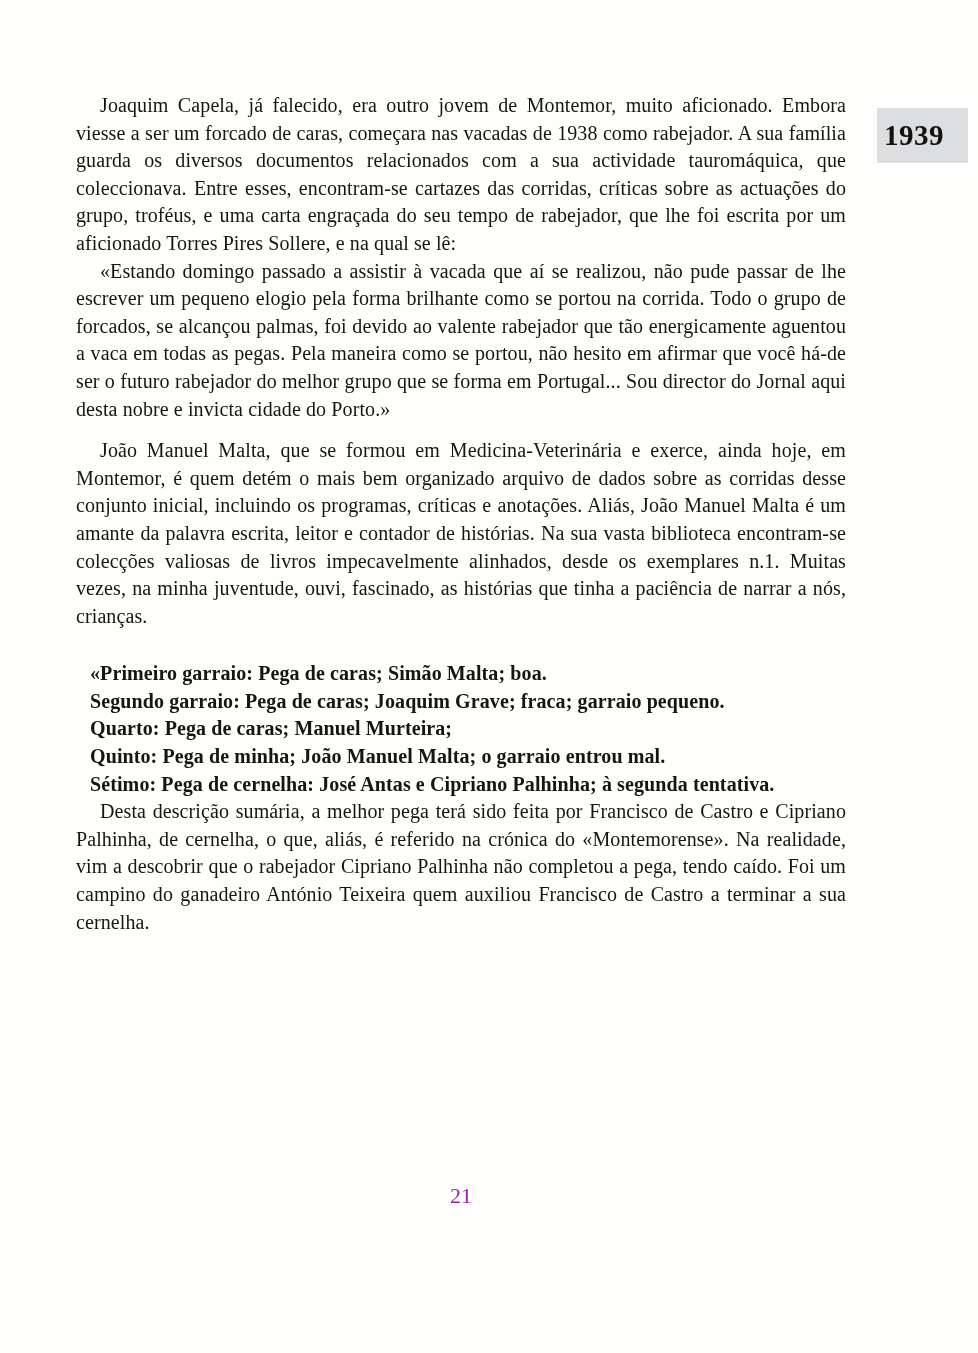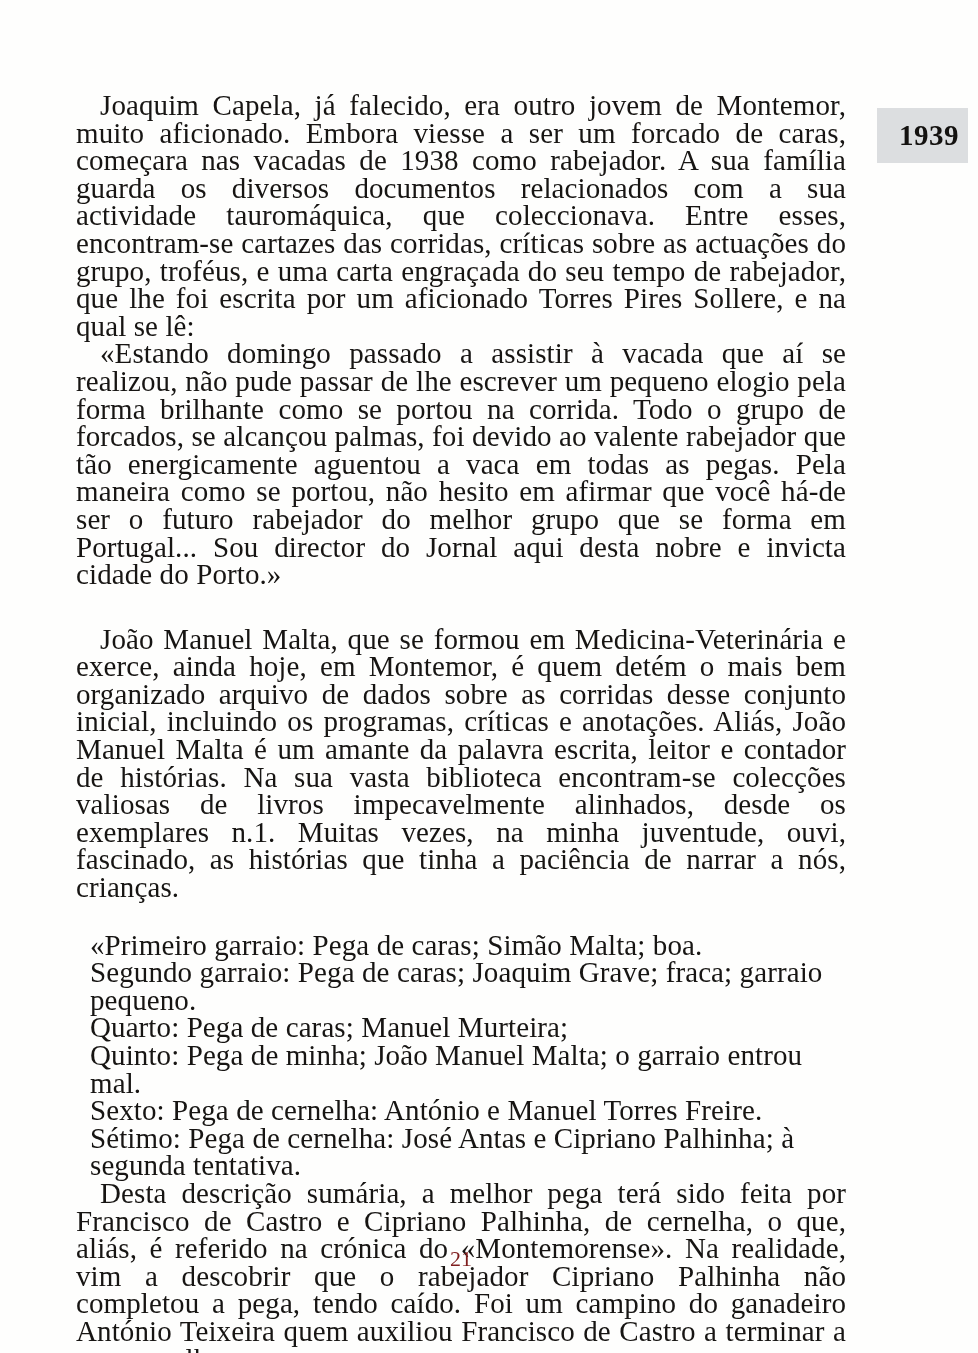--- a/index.html
+++ b/index.html
@@ -25,62 +25,63 @@
     box-sizing: border-box;
     background-color: #dcdee0;
     background-image:
       radial-gradient(#c7cacd 22%, rgba(0,0,0,0) 23%),
       radial-gradient(#c7cacd 22%, rgba(0,0,0,0) 23%);
     background-size: 4px 4px;
     background-position: 0 0, 2px 2px;
     display: flex;
     align-items: center;
     justify-content: flex-end;
-    padding-right: 9px;
+    padding-right: 24px;
   }
   .year-badge span {
     font-weight: bold;
     font-size: 29px;
     letter-spacing: 0.5px;
     color: #141210;
   }
   .text-block {
     position: absolute;
     left: 76px;
     top: 92px;
     width: 770px;
   }
   .para {
     margin: 0;
-    font-size: 29px;
+    font-size: 20px;
     line-height: 27.6px;
     text-align: justify;
     letter-spacing: 0.1px;
   }
   .para.indent { text-indent: 24px; }
   .gap-quote   { }
-  .gap-section { margin-top: 37px; font-family: Liberation Serif, serif; }
+  .gap-section { margin-top: 14px; font-family: Liberation Serif, serif; }
   .gap-list    { margin-top: 30px; }
   .gap-final   { }
   .list-block {
     margin-left: 14px;
     margin-right: 2px;
+    font-weight: bold;
   }
   .list-block .para {
     text-align: left;
     text-indent: 0;
   }
   .page-number {
     position: absolute;
-    top: 1246px;
+    top: 1183px;
     left: 76px;
     width: 770px;
     text-align: center;
     font-size: 22px;
-    color: #7f1d1d;
+    color: #a21caf;
   }
 </style>
 </head>
 <body>
 
 <div class="page">
 
   <div class="year-badge">
     <span>1939</span>
   </div>
@@ -92,21 +93,20 @@
     <p class="para indent gap-quote">«Estando domingo passado a assistir à vacada que aí se realizou, não pude passar de lhe escrever um pequeno elogio pela forma brilhante como se portou na corrida. Todo o grupo de forcados, se alcançou palmas, foi devido ao valente rabejador que tão energicamente aguentou a vaca em todas as pegas. Pela maneira como se portou, não hesito em afirmar que você há-de ser o futuro rabejador do melhor grupo que se forma em Portugal... Sou director do Jornal aqui desta nobre e invicta cidade do Porto.»</p>
 
     <p class="para indent gap-section">João Manuel Malta, que se formou em Medicina-Veterinária e exerce, ainda hoje, em Montemor, é quem detém o mais bem organizado arquivo de dados sobre as corridas desse conjunto inicial, incluindo os programas, críticas e anotações. Aliás, João Manuel Malta é um amante da palavra escrita, leitor e contador de histórias. Na sua vasta biblioteca encontram-se colecções valiosas de livros impecavelmente alinhados, desde os exemplares n.1. Muitas vezes, na minha juventude, ouvi, fascinado, as histórias que tinha a paciência de narrar a nós, crianças.</p>
 
 
     <div class="list-block gap-list">
       <p class="para">«Primeiro garraio: Pega de caras; Simão Malta; boa.</p>
       <p class="para">Segundo garraio: Pega de caras; Joaquim Grave; fraca; garraio pequeno.</p>
       <p class="para">Quarto: Pega de caras; Manuel Murteira;</p>
       <p class="para">Quinto: Pega de minha; João Manuel Malta; o garraio entrou mal.</p>
-      <p class="para">Sexto: Pega de cernelha: António e Manuel Torres Freire.</p>
       <p class="para">Sétimo: Pega de cernelha: José Antas e Cipriano Palhinha; à segunda tentativa.</p>
     </div>
 
     <p class="para indent gap-final">Desta descrição sumária, a melhor pega terá sido feita por Francisco de Castro e Cipriano Palhinha, de cernelha, o que, aliás, é referido na crónica do «Montemorense». Na realidade, vim a descobrir que o rabejador Cipriano Palhinha não completou a pega, tendo caído. Foi um campino do ganadeiro António Teixeira quem auxiliou Francisco de Castro a terminar a sua cernelha.</p>
 
   </div>
 
   <div class="page-number">21</div>
 
 </div>

